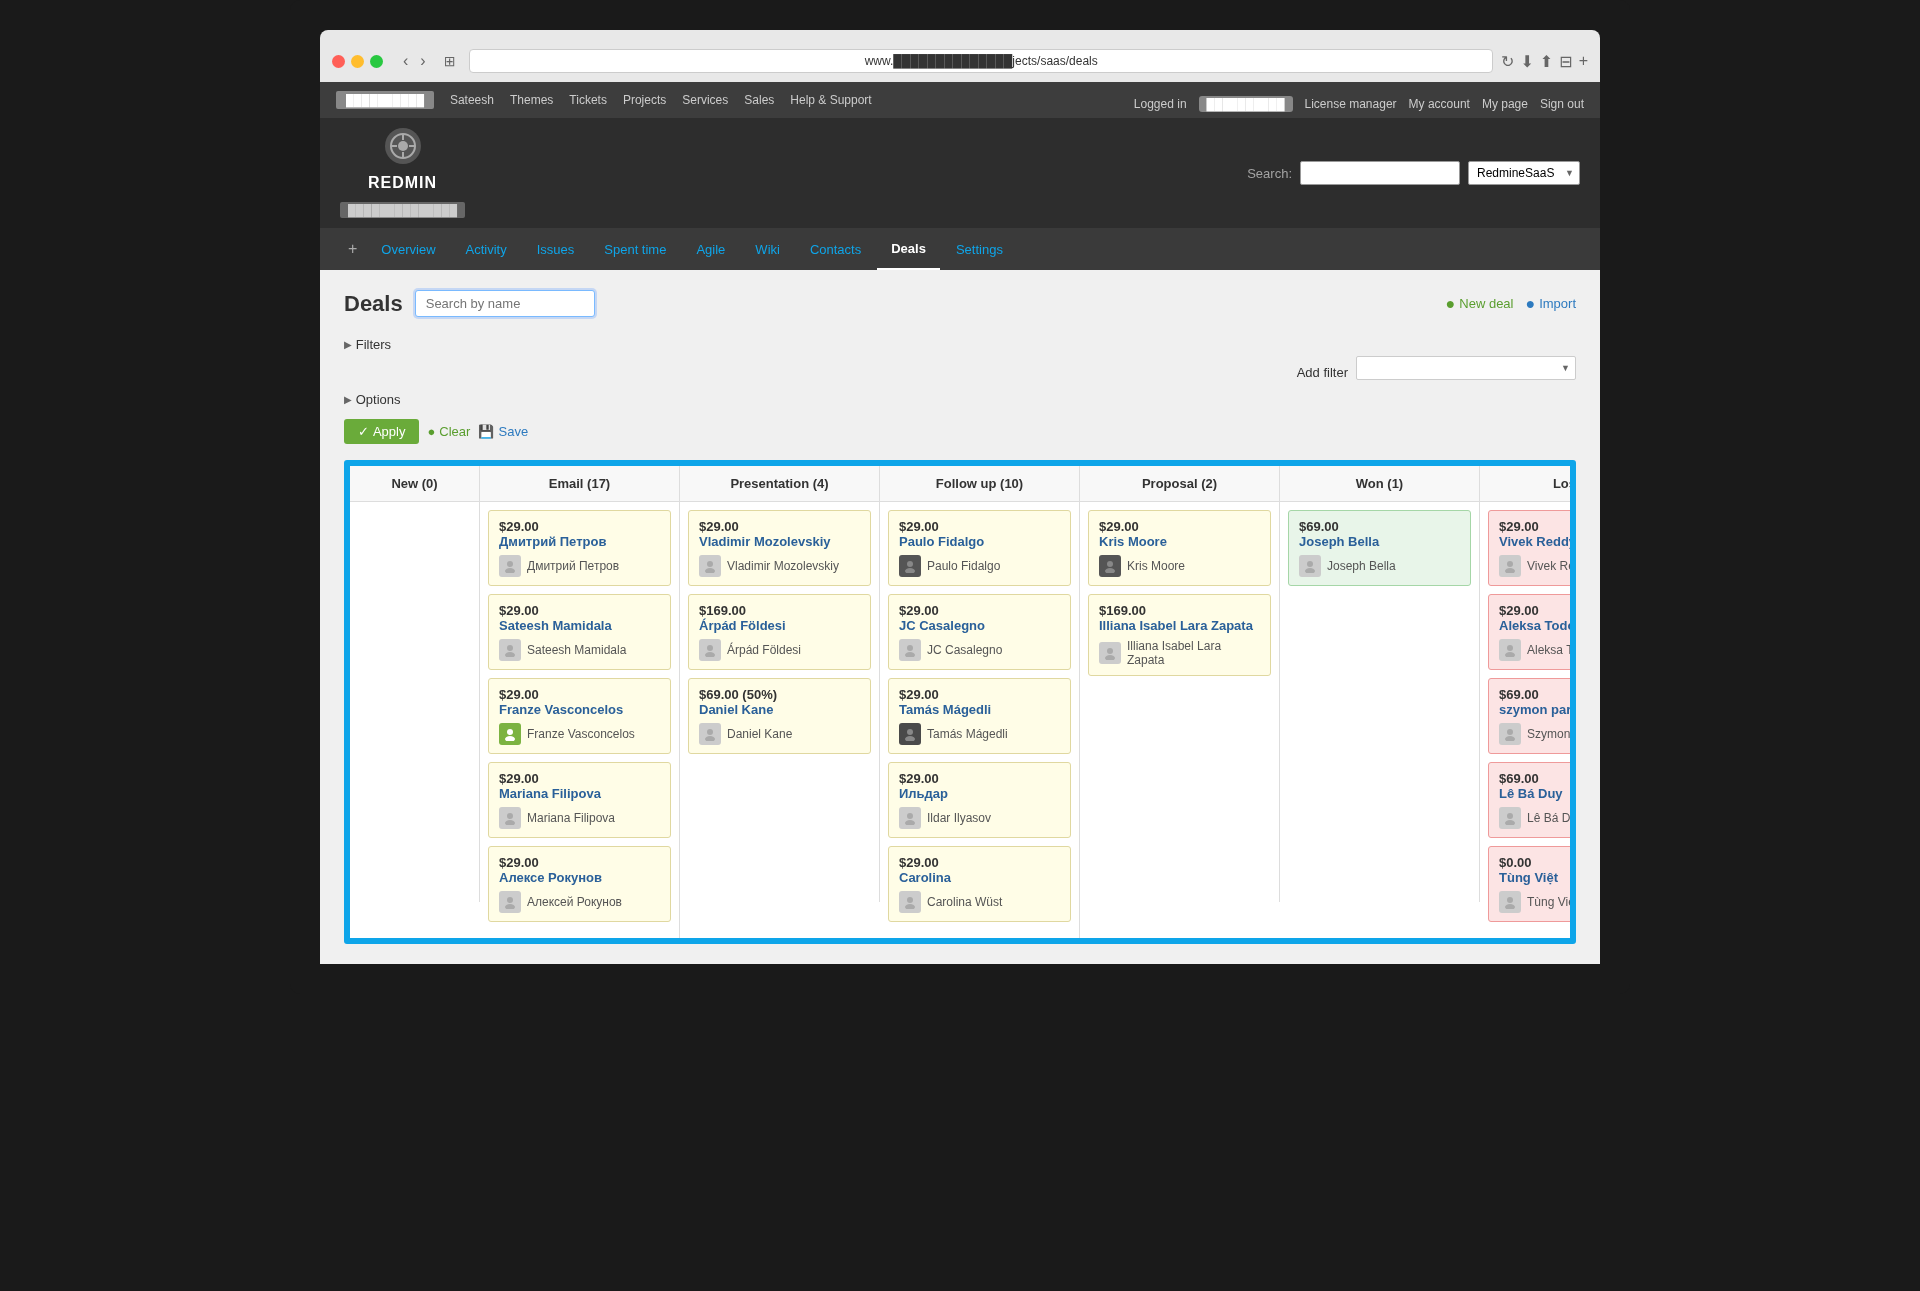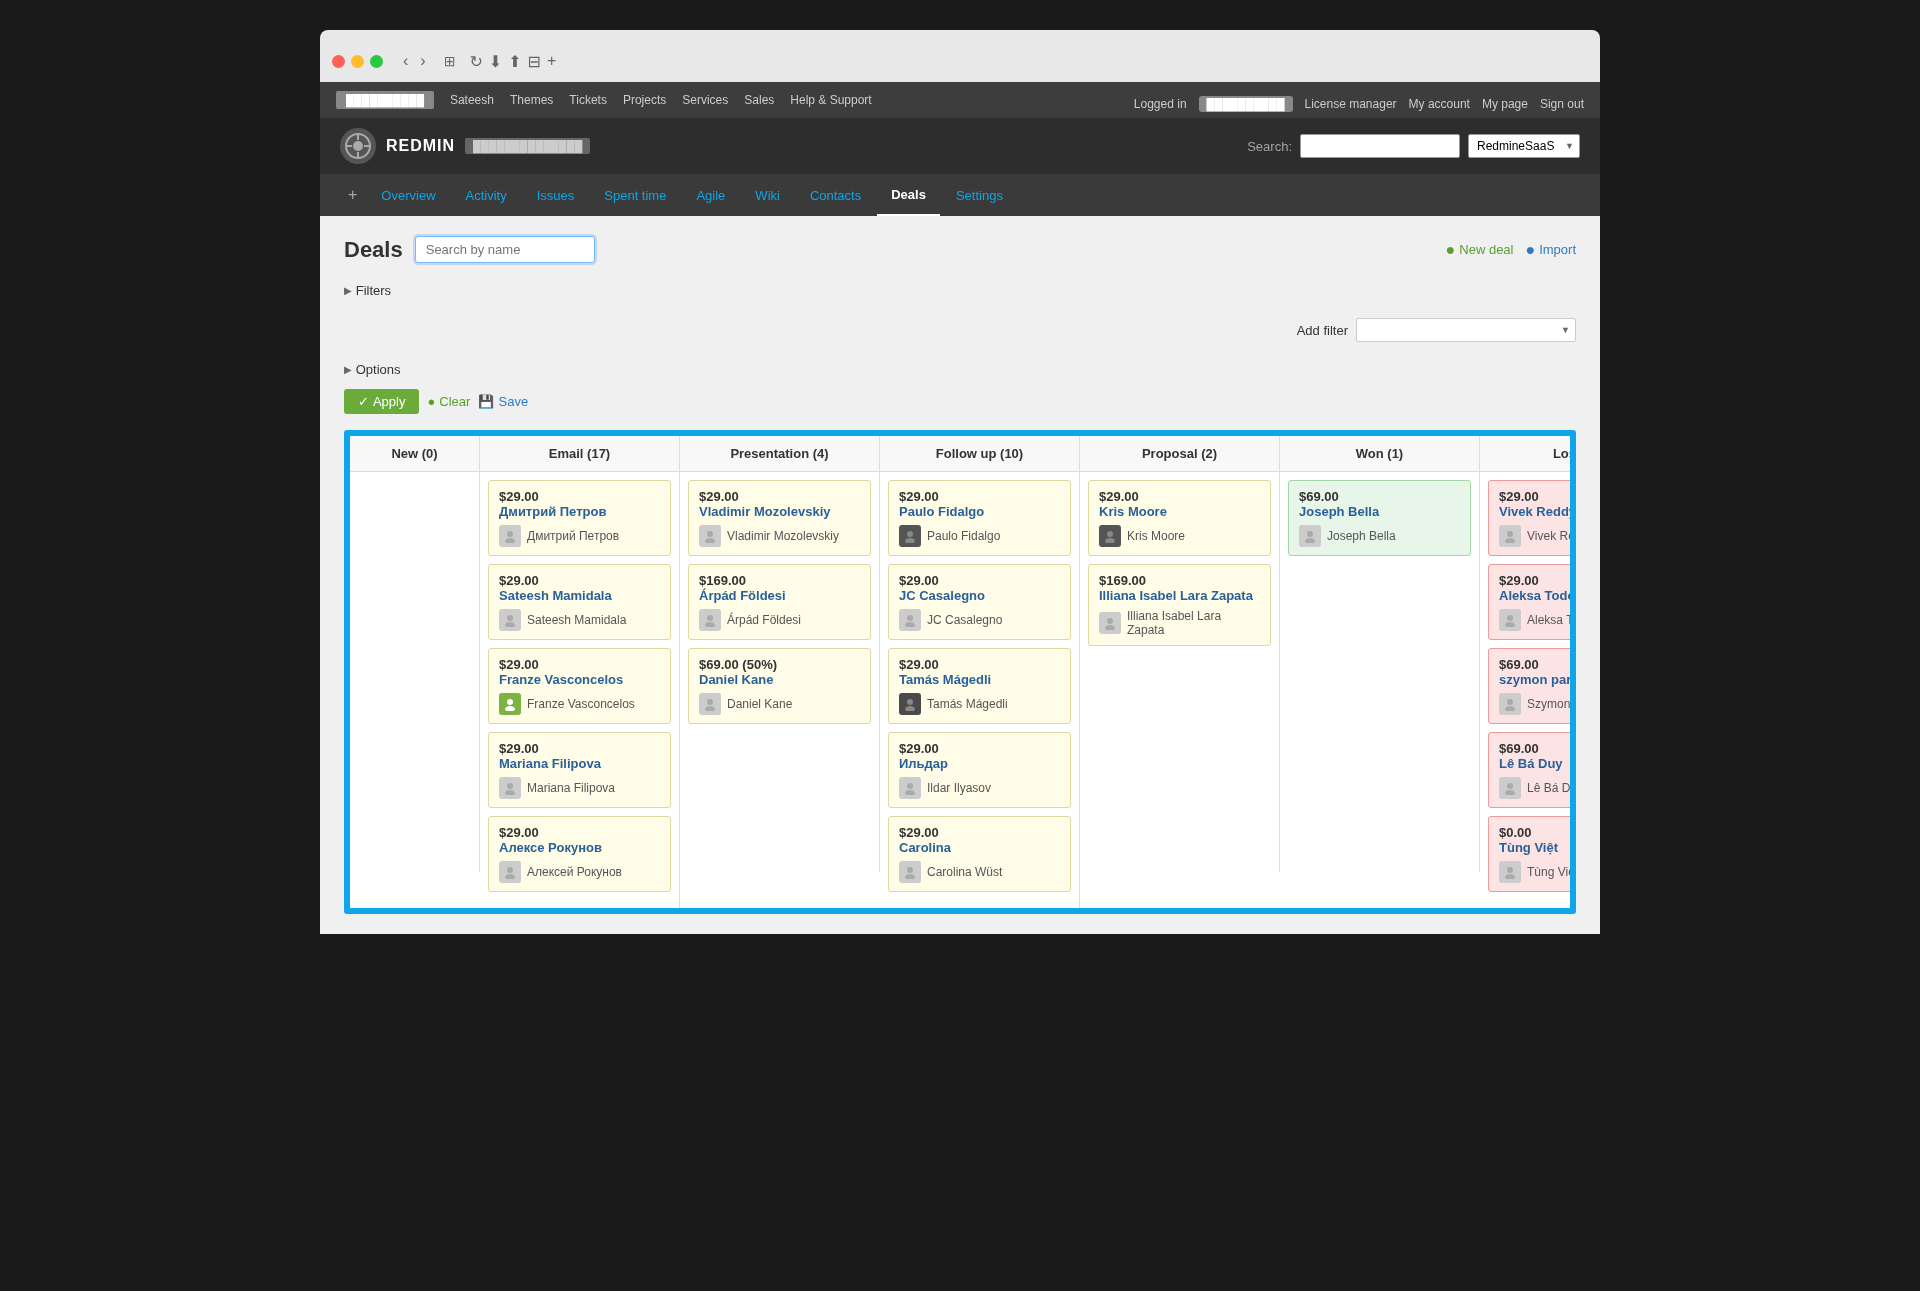--- a/index.html
+++ b/index.html
@@ -56,21 +56,21 @@
     .user-badge { background: #888; color: #fff; font-size: 11px; padding: 2px 8px; border-radius: 3px; }
 
     
     .app-header {
       background: #2d2d2d;
       padding: 10px 20px;
       display: flex;
       align-items: center;
       justify-content: space-between;
     }
-    .logo-area { display: flex; align-items: center; gap: 10px; }
+    .logo-area { display: flex; align-items: center; gap: 10px; flex-direction: column; }
     .logo-icon {
       width: 36px; height: 36px;
       background: #555;
       border-radius: 50%;
       display: flex; align-items: center; justify-content: center;
     }
     .logo-text { color: #fff; font-size: 16px; font-weight: bold; letter-spacing: 1px; }
     .logo-sub { background: #666; color: #ccc; font-size: 11px; padding: 2px 8px; border-radius: 2px; }
     .search-area { display: flex; align-items: center; gap: 8px; }
     .search-label { color: #a3a3a3; font-size: 13px; }
@@ -155,22 +155,22 @@
     .action-link-blue { color: #2d7abf; }
 
     
     .filters-section { margin-bottom: 8px; }
     .collapsible-header {
       display: flex; align-items: center; gap: 4px;
       color: #333; font-size: 13px; cursor: pointer; padding: 4px 0;
     }
     .arrow { font-size: 10px; color: #666; }
     .add-filter-row {
-      display: flex; align-items: center; justify-content: flex-end;
-      gap: 8px; margin: 16px 0;
+      display: flex; align-items: flex-end; justify-content: flex-end;
+      gap: 8px; margin: 0 0;
     }
     .add-filter-label { font-size: 13px; color: #333; }
     .add-filter-select {
       border: 1px solid #ccc;
       padding: 4px 24px 4px 8px;
       font-size: 12px;
       border-radius: 2px;
       background: #fff;
       width: 220px;
       appearance: none;
@@ -298,20 +298,21 @@
     <div class="traffic-lights">
       <div class="tl tl-red"></div>
       <div class="tl tl-yellow"></div>
       <div class="tl tl-green"></div>
     </div>
     <div class="nav-arrows">
       <button class="nav-btn">‹</button>
       <button class="nav-btn">›</button>
     </div>
     <button class="window-btn">⊞</button>
+    <div class="url-bar">www.██████████████jects/saas/deals</div>
     <div style="display:flex;gap:6px;align-items:center;">
       <button class="browser-action-btn">↻</button>
       <button class="browser-action-btn">⬇</button>
       <button class="browser-action-btn">⬆</button>
       <button class="browser-action-btn">⊟</button>
       <button class="browser-action-btn">+</button>
     </div>
   </div>
 
   <div class="app-container">

